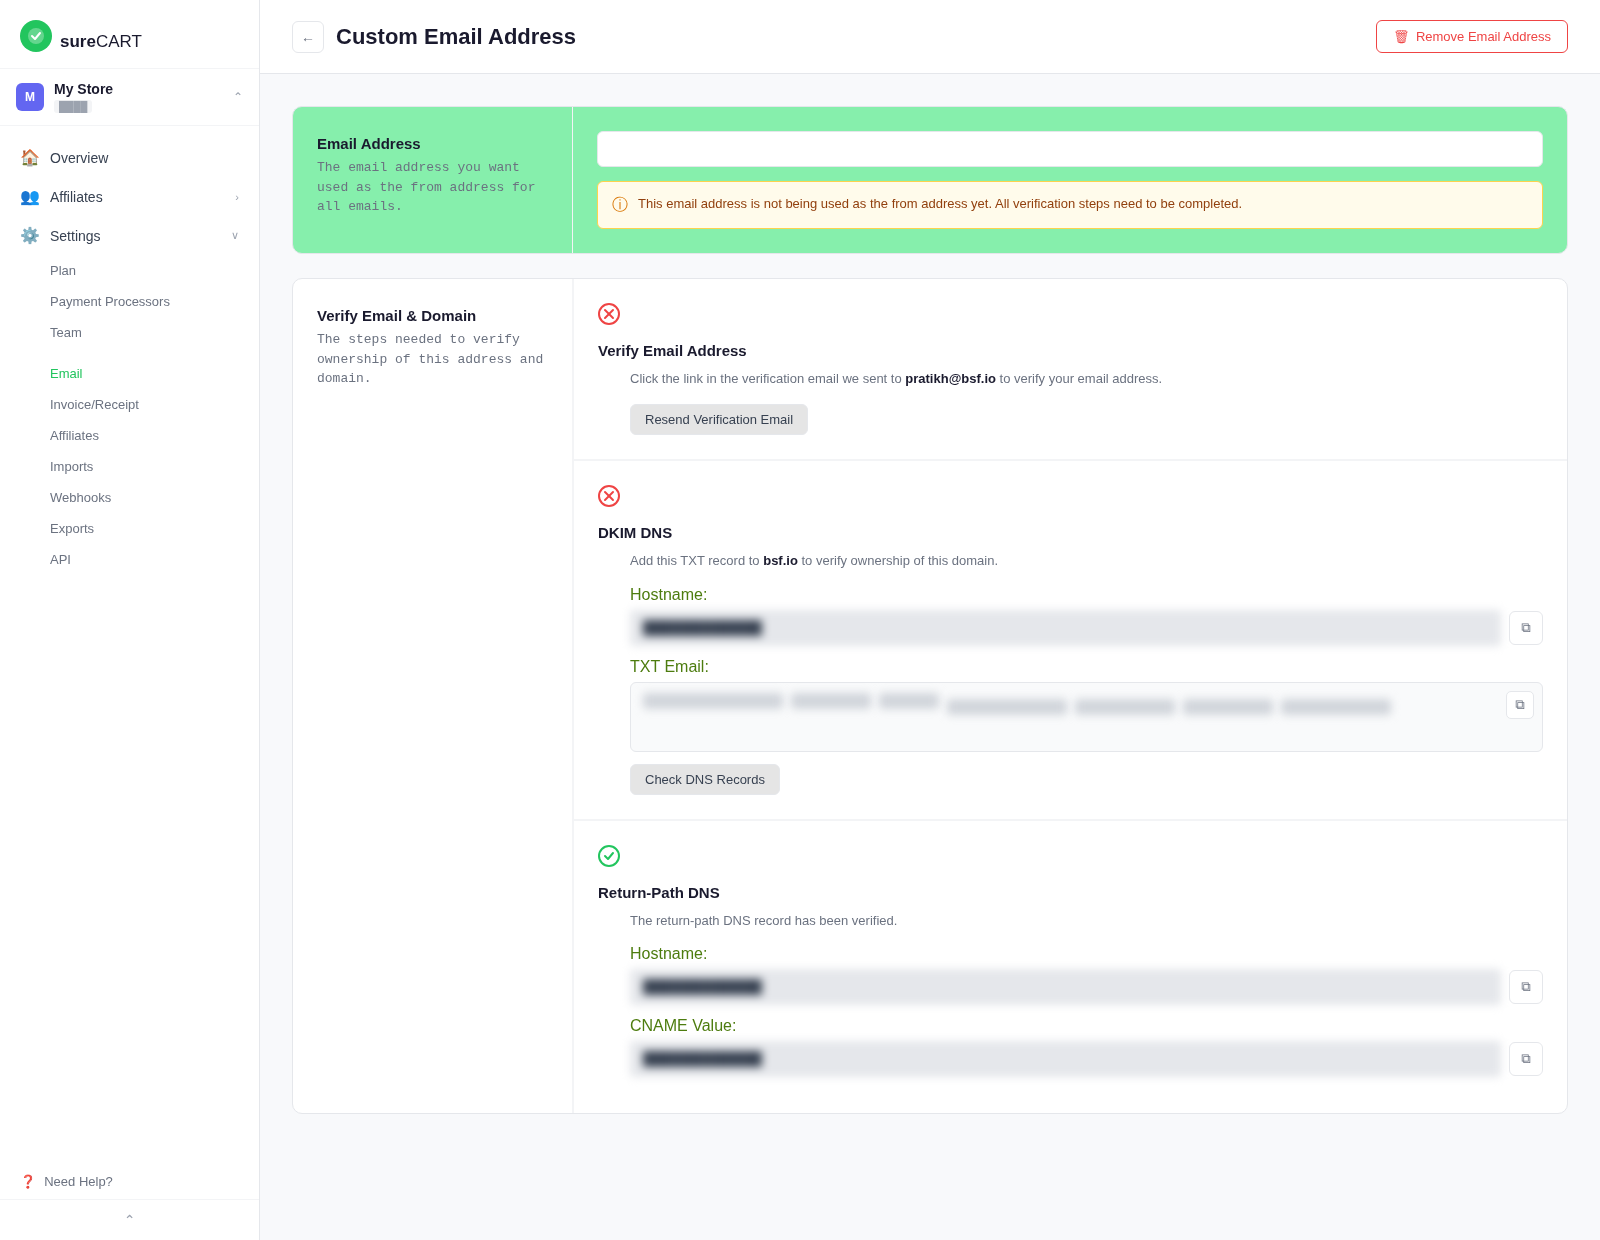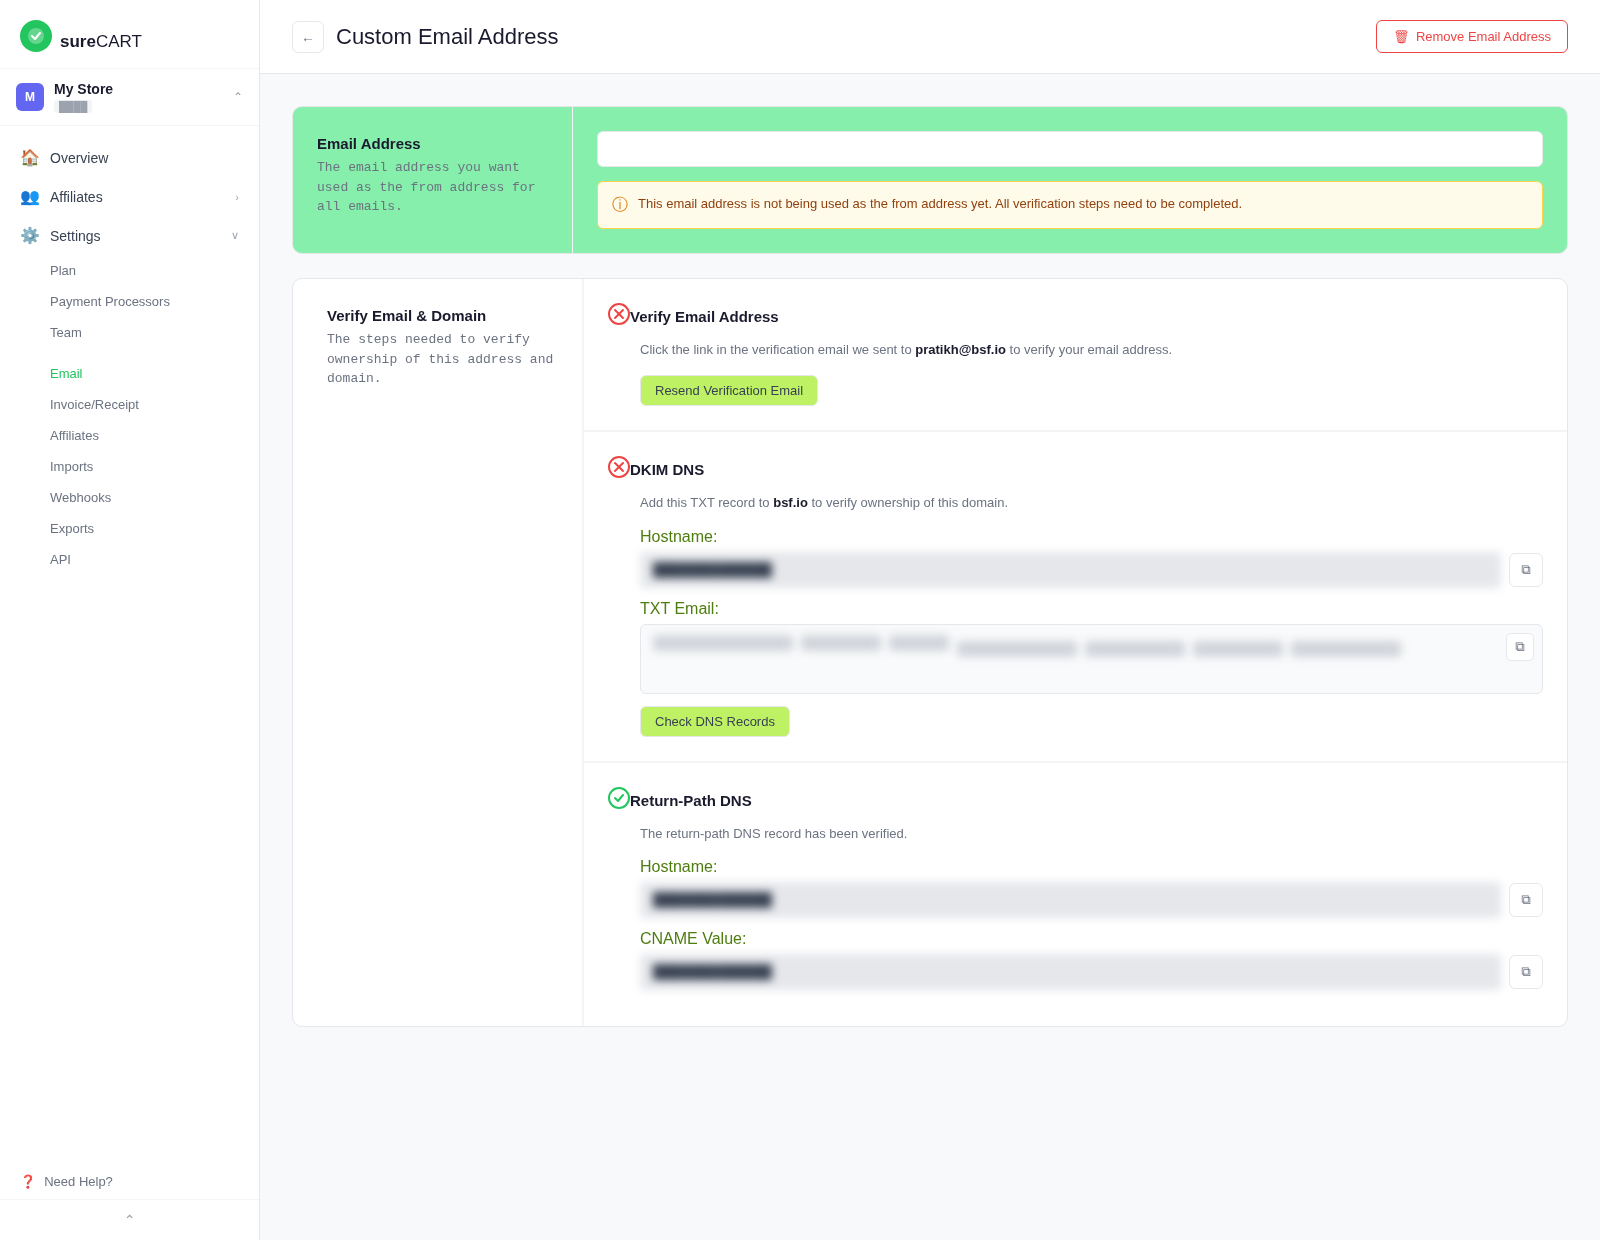--- a/index.html
+++ b/index.html
@@ -28,21 +28,21 @@
     .nav-sub-item { padding: 8px 20px 8px 50px; cursor: pointer; color: #6b7280; font-size: 13px; transition: background 0.15s; }
     .nav-sub-item.active { color: #22c55e; font-weight: 400; margin-top: 10px; }
     .sidebar-footer-collapse { padding: 12px 20px; border-top: 1px solid #f3f4f6; display: flex; justify-content: center; cursor: pointer; color: #9ca3af; }
 
     
     .main-content { flex: 1; overflow-y: auto; background: #f8f9fb; }
 
     .page-header { background: #fff; padding: 20px 32px; display: flex; align-items: center; justify-content: space-between; border-bottom: 1px solid #e5e7eb; position: sticky; top: 0; z-index: 10; }
     .page-header-left { display: flex; align-items: center; gap: 12px; }
     .back-btn { width: 32px; height: 32px; border: 1px solid #e5e7eb; border-radius: 6px; display: flex; align-items: center; justify-content: center; cursor: pointer; color: #6b7280; background: #fff; font-size: 14px; }
-    .page-title { font-size: 22px; font-weight: 400; color: #1a1a2e; }
+    .page-title { font-size: 22px; font-weight: 700; color: #1a1a2e; }
 
     .remove-btn { display: flex; align-items: center; gap: 6px; padding: 8px 16px; border: 1.5px solid #ef4444; border-radius: 6px; background: #fff; color: #ef4444; font-size: 13px; font-weight: 500; cursor: pointer; transition: background 0.15s; }
 
     .page-body { padding: 32px; }
 
     
     .section { background: #86efac; border-radius: 10px; border: 1px solid #e5e7eb; margin-bottom: 24px; overflow: hidden; }
     .section-grid { display: grid; grid-template-columns: 280px 1fr; gap: 0; }
     .section-label { padding: 28px 24px; border-right: 1px solid #f3f4f6; }
     .section-title { font-size: 15px; font-weight: 600; color: #1a1a2e; margin-bottom: 6px; }
@@ -51,34 +51,34 @@
 
     
     .form-input { width: 100%; border: 1px solid #e5e7eb; border-radius: 6px; padding: 9px 12px; font-size: 14px; color: #374151; outline: none; transition: border-color 0.15s; background: #fff; }
 
     
     .warning-banner { margin-top: 14px; background: #fffbeb; border: 1px solid #fcd34d; border-radius: 6px; padding: 12px 14px; display: flex; align-items: flex-start; gap: 10px; }
     .warning-icon { color: #d97706; font-size: 16px; margin-top: 1px; flex-shrink: 0; }
     .warning-text { font-size: 13px; color: #92400e; line-height: 1.5; }
 
     
-    .verify-section { background: #fff; border-radius: 10px; border: 1px solid #e5e7eb; overflow: hidden; padding-left: 10px; }
+    .verify-section { background: #fff; border-radius: 10px; border: 1px solid #e5e7eb; overflow: hidden; }
     .verify-section-grid { display: grid; grid-template-columns: 280px 1fr; }
     .verify-items { border-left: 1px solid #f3f4f6; }
 
     .verify-item { padding: 24px; border-bottom: 1px solid #f3f4f6; }
     .verify-item:last-child { border-bottom: none; }
 
-    .verify-item-header { display: flex; align-items: center; gap: 0; margin-bottom: 10px; }
+    .verify-item-header { display: flex; align-items: flex-start; gap: 12px; margin-bottom: 10px; flex-direction: column; }
     .verify-status-icon { font-size: 20px; flex-shrink: 0; }
     .verify-item-title { font-size: 15px; font-weight: 600; color: #1a1a2e; }
     .verify-item-desc { font-size: 13px; color: #6b7280; margin-bottom: 14px; line-height: 1.6; padding-left: 32px; }
     .verify-item-desc .highlight { font-weight: 600; color: #1a1a2e; }
 
-    .secondary-btn { display: inline-flex; align-items: center; padding: 7px 14px; border: 1px solid #e5e7eb; border-radius: 6px; background: #bef264; color: #374151; font-size: 13px; cursor: pointer; margin-left: 32px; transition: background 0.15s; }
+    .secondary-btn { display: inline-flex; align-items: center; padding: 7px 14px; border: 1px solid #e5e7eb; border-radius: 6px; background: #e5e5e5; color: #374151; font-size: 13px; cursor: pointer; margin-left: 32px; transition: background 0.15s; }
 
     .field-label { font-size: 16px; font-weight: 500; color: #4d7c0f; margin-bottom: 6px; padding-left: 32px; }
     .input-row { display: flex; align-items: center; gap: 8px; padding-left: 32px; margin-bottom: 12px; }
     .input-row .form-input { flex: 1; }
     .copy-btn { width: 34px; height: 34px; border: 1px solid #e5e7eb; border-radius: 6px; background: #fff; display: flex; align-items: center; justify-content: center; cursor: pointer; color: #6b7280; flex-shrink: 0; }
 
     
     .blurred { filter: blur(4px); user-select: none; background: #e5e7eb; border-radius: 3px; }
 
     

